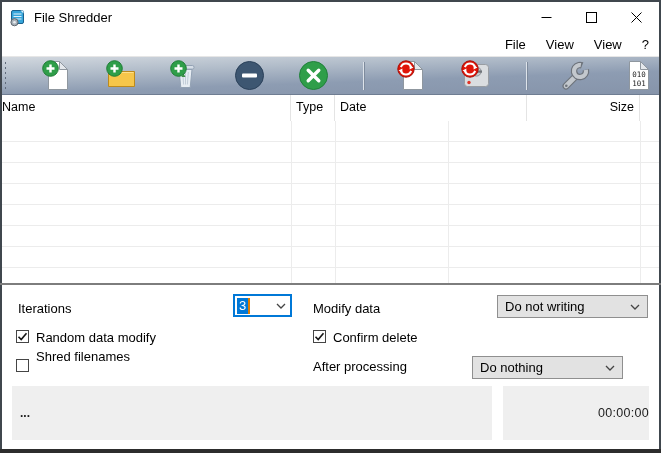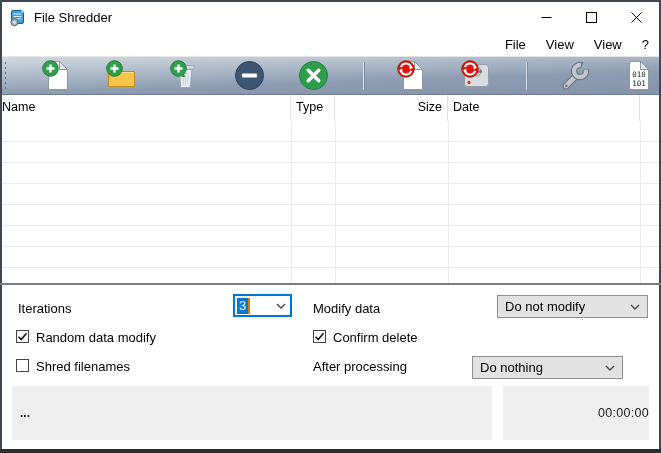--- a/index.html
+++ b/index.html
@@ -220,22 +220,22 @@
         <path d="M17.5 1.5 V9.5 H25.5 Z" fill="#e4e8ec" stroke="#8f979f"></path>
         <text x="16" y="17" text-anchor="middle" font-size="7.5" fill="#1a1a1a" font-family="DejaVu Sans Mono, monospace">010</text>
         <text x="16" y="26" text-anchor="middle" font-size="7.5" fill="#1a1a1a" font-family="DejaVu Sans Mono, monospace">101</text>
       </svg>
     </div>
   </div>
 
   <div class="lv-header">
     <div class="lv-cell lv-name">Name</div>
     <div class="lv-cell lv-type">Type</div>
+    <div class="lv-cell lv-date">Date</div>
     <div class="lv-cell lv-size">Size</div>
-    <div class="lv-cell lv-date">Date</div>
     <div class="lv-cell lv-rest"></div>
   </div>
 
   <div class="lv-body">
     <div class="vline" style="left:289px"></div>
     <div class="vline" style="left:333px"></div>
     <div class="vline" style="left:446px"></div>
     <div class="vline" style="left:638px"></div>
   </div>
 
@@ -247,21 +247,21 @@
     <div class="combo-focus">
       <span class="combo-sel">3</span>
       <span class="combo-caret"></span>
       <svg class="chev" width="10" height="6" viewBox="0 0 10 6">
           <polyline points="1,1 5,5 9,1" fill="none" stroke="#444" stroke-width="1.3"></polyline>
         </svg>
     </div>
 
     <span class="label" style="left:313px;top:301px">Modify data</span>
     <div class="dropdown" style="left:497px;top:295px">
-      <span>Do not modify</span>
+      <span>Do not writing</span>
       <svg class="chev" width="10" height="6" viewBox="0 0 10 6">
           <polyline points="1,1 5,5 9,1" fill="none" stroke="#444" stroke-width="1.3"></polyline>
         </svg>
     </div>
 
     <div class="checkbox checked" style="left:16px;top:330px">
       <svg width="11" height="11" viewBox="0 0 11 11">
           <polyline points="1.5,5.8 4.2,8.6 9.5,2.2" fill="none" stroke="#161616" stroke-width="1.6"></polyline>
         </svg>
     </div>
@@ -270,21 +270,21 @@
     <div class="checkbox checked" style="left:313px;top:330px">
       <svg width="11" height="11" viewBox="0 0 11 11">
           <polyline points="1.5,5.8 4.2,8.6 9.5,2.2" fill="none" stroke="#161616" stroke-width="1.6"></polyline>
         </svg>
     </div>
     <span class="label" style="left:333px;top:330px">Confirm delete</span>
 
     <div class="checkbox" style="left:16px;top:359px">
       
     </div>
-    <span class="label" style="left:36px;top:359px">Shred filenames</span>
+    <span class="label" style="left:36px;top:349px">Shred filenames</span>
 
     <span class="label" style="left:313px;top:359px">After processing</span>
     <div class="dropdown" style="left:472px;top:356px">
       <span>Do nothing</span>
       <svg class="chev" width="10" height="6" viewBox="0 0 10 6">
           <polyline points="1,1 5,5 9,1" fill="none" stroke="#444" stroke-width="1.3"></polyline>
         </svg>
     </div>
   </div>
 

